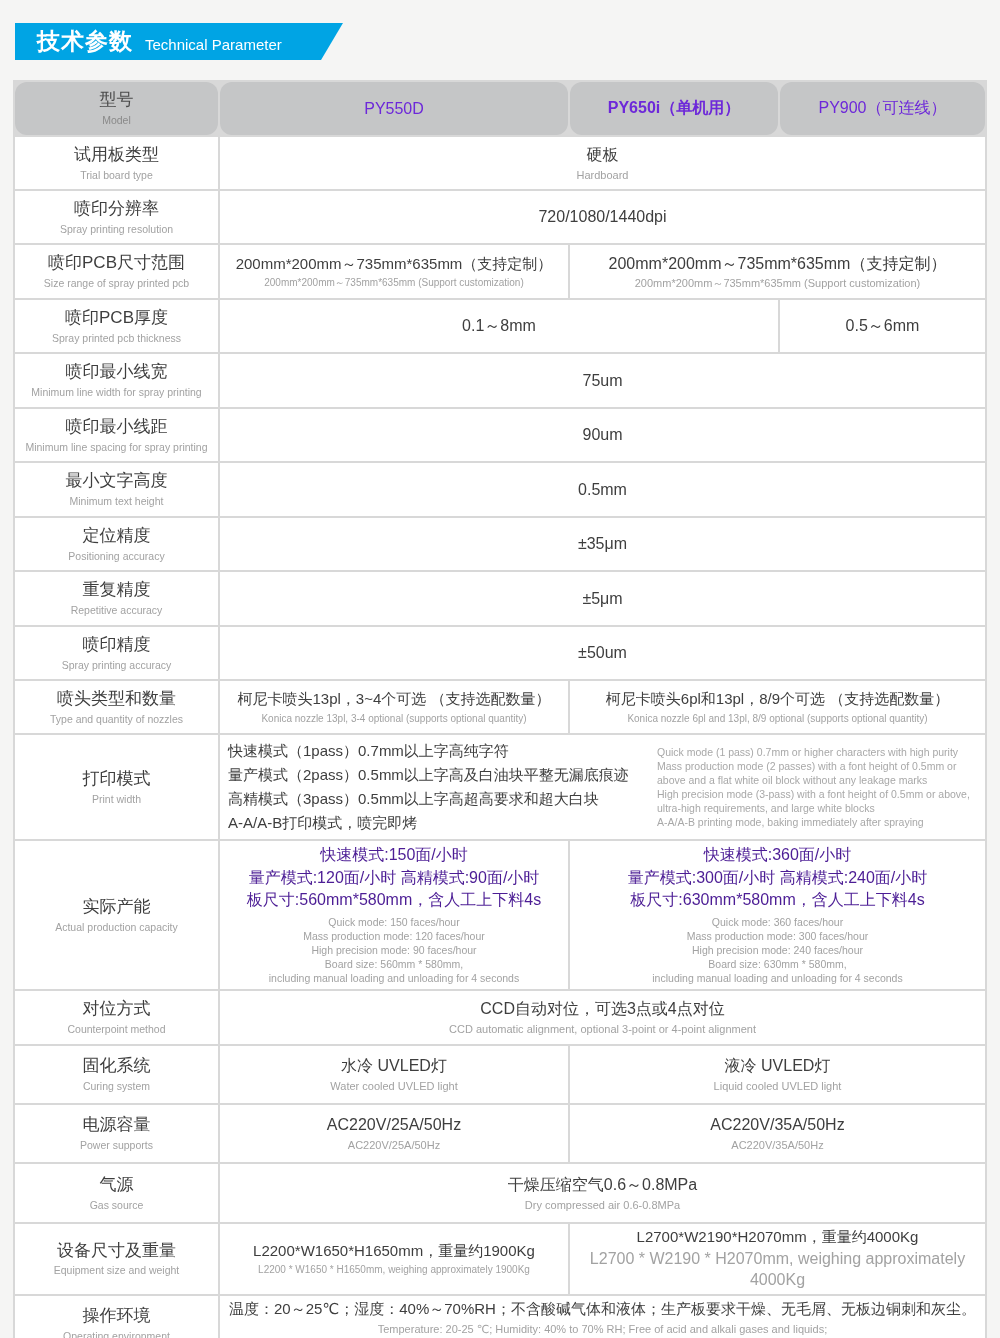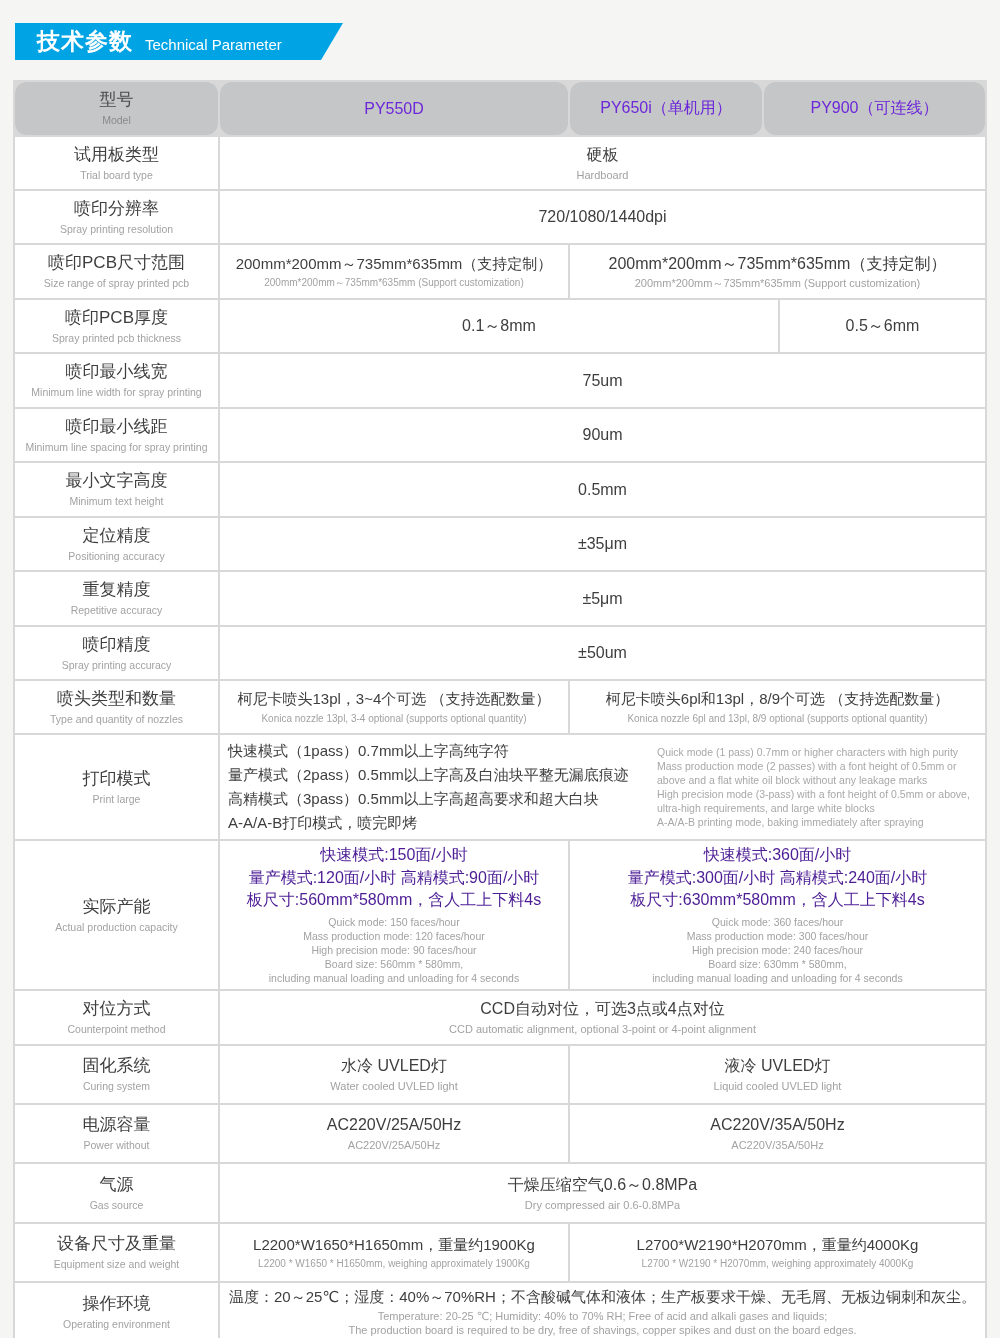--- a/index.html
+++ b/index.html
@@ -29,21 +29,21 @@
   .row { display:flex; gap:2px; }
   .cell {
     background:#ffffff;
     display:flex; flex-direction:column;
     align-items:center; justify-content:center;
     text-align:center; box-sizing:border-box;
     padding:3px 6px; min-width:0;
   }
   .label { width:203px; flex:none; }
   .c1   { width:348px; flex:none; }
-  .c2   { width:192px; flex:none; }
+  .c2   { width:208px; flex:none;font-weight:bold; }
   .c3   { flex:1; }
   .c12  { width:558px; flex:none; }
   .c23  { flex:1; }
   .call { flex:1; }
 
   .head .cell { background:#c5c6c7;border-radius:12px; }
   .zh  { font-size:16px; color:#3e3e3e; line-height:1.35; }
   .tight { font-size:15px; }
   .label .zh { font-size:17px; }
   .sub { font-size:11px; color:#a2a2a2; line-height:1.3; margin-top:2px; }
@@ -212,21 +212,21 @@
     </div>
     <div class="cell c23">
       <div class="zh tight">柯尼卡喷头6pl和13pl，8/9个可选 （支持选配数量）</div>
       <div class="sub" style="font-size:10px">Konica nozzle 6pl and 13pl, 8/9 optional (supports optional quantity)</div>
     </div>
   </div>
 
   <div class="row" style="min-height:104px">
     <div class="cell label">
       <div class="zh">打印模式</div>
-      <div class="sub">Print large</div>
+      <div class="sub">Print width</div>
     </div>
     <div class="cell call pm">
       <div class="pm-zh ml">快速模式（1pass）0.7mm以上字高纯字符
 量产模式（2pass）0.5mm以上字高及白油块平整无漏底痕迹
 高精模式（3pass）0.5mm以上字高超高要求和超大白块
 A-A/A-B打印模式，喷完即烤</div>
       <div class="pm-en ml">Quick mode (1 pass) 0.7mm or higher characters with high purity
 Mass production mode (2 passes) with a font height of 0.5mm or above and a flat white oil block without any leakage marks
 High precision mode (3-pass) with a font height of 0.5mm or above, ultra-high requirements, and large white blocks
 A-A/A-B printing mode, baking immediately after spraying</div>
@@ -282,21 +282,21 @@
     </div>
     <div class="cell c23">
       <div class="zh">液冷 UVLED灯</div>
       <div class="sub">Liquid cooled UVLED light</div>
     </div>
   </div>
 
   <div class="row" style="min-height:57px">
     <div class="cell label">
       <div class="zh">电源容量</div>
-      <div class="sub">Power without</div>
+      <div class="sub">Power supports</div>
     </div>
     <div class="cell c1">
       <div class="zh">AC220V/25A/50Hz</div>
       <div class="sub">AC220V/25A/50Hz</div>
     </div>
     <div class="cell c23">
       <div class="zh">AC220V/35A/50Hz</div>
       <div class="sub">AC220V/35A/50Hz</div>
     </div>
   </div>
@@ -316,21 +316,21 @@
     <div class="cell label">
       <div class="zh">设备尺寸及重量</div>
       <div class="sub">Equipment size and weight</div>
     </div>
     <div class="cell c1">
       <div class="zh tight">L2200*W1650*H1650mm，重量约1900Kg</div>
       <div class="sub" style="font-size:10px">L2200 * W1650 * H1650mm, weighing approximately 1900Kg</div>
     </div>
     <div class="cell c23">
       <div class="zh tight">L2700*W2190*H2070mm，重量约4000Kg</div>
-      <div class="sub" style="font-size:10px">L2700 * W2190 * H2070mm, weighing approximately 4000Kg</div>
+      <div class="sub" style="font-size:16px">L2700 * W2190 * H2070mm, weighing approximately 4000Kg</div>
     </div>
   </div>
 
   <div class="row" style="min-height:58px">
     <div class="cell label">
       <div class="zh">操作环境</div>
       <div class="sub">Operating environment</div>
     </div>
     <div class="cell call">
       <div class="zh env-zh">温度：20～25℃；湿度：40%～70%RH；不含酸碱气体和液体；生产板要求干燥、无毛屑、无板边铜刺和灰尘。</div>

